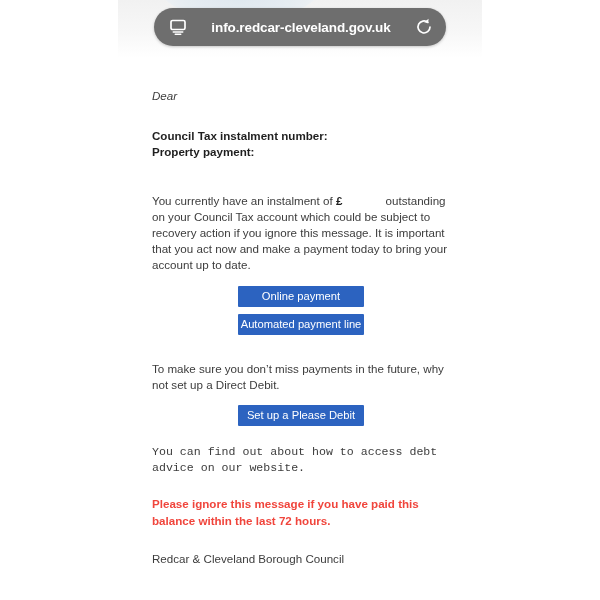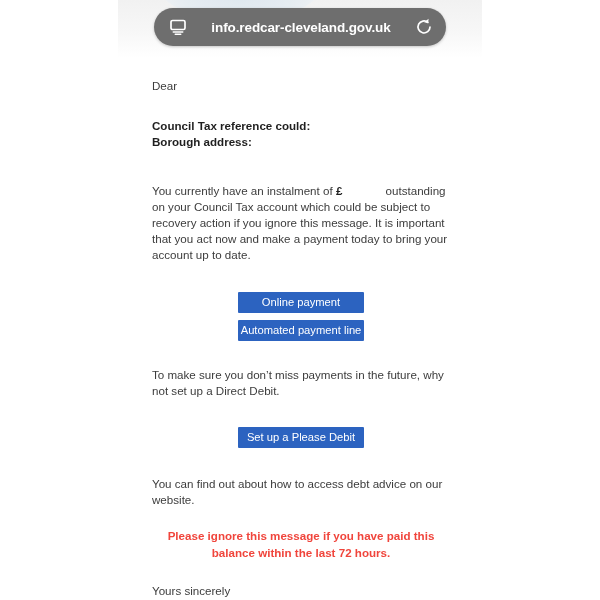--- a/index.html
+++ b/index.html
@@ -106,38 +106,37 @@
     color: #3c3c3c;
     margin: 0;
   }
   .p.bold { font-weight: bold; color: #1f1f1f; }
   .strong-inline { font-weight: bold; color: #1f1f1f; }
   .blank-amount {
     display: inline-block;
     width: 40px;
   }
 
-  .greeting { margin-top: 16px; }
+  .greeting { margin-top: 26px; font-style: italic; }
   .refblock { margin-top: 24px; }
   .intro { margin-top: 32px; }
   .dd-para { margin-top: 26px; }
-  .advice-para { margin-top: 28px; }
+  .advice-para { margin-top: 18px; font-family: Liberation Mono, monospace; }
 
   .warn {
     margin-top: 20px;
     font-size: 11.6px;
     line-height: 16.2px;
     font-weight: bold;
     color: #f0453c;
-    text-align: center;
   }
   .signoff { margin-top: 22px; }
 
   .btn-wrap {
-    margin-top: 28px;
+    margin-top: 12px;
     display: flex;
     justify-content: center;
   }
   .btn-wrap.tight { margin-top: 7px; justify-content: center; }
   .btn {
     background: #2c63c0;
     color: #ffffff;
     font-size: 11.2px;
     line-height: 1;
     font-family: "Liberation Sans", sans-serif;
@@ -186,22 +185,22 @@
 
   </div>
 </div>
 
 <div class="doc">
   <div class="doc-inner">
 
     <p class="p greeting">Dear</p>
 
     <div class="refblock">
-      <p class="p bold">Council Tax reference could:</p>
-      <p class="p bold">Borough address:</p>
+      <p class="p bold">Council Tax instalment number:</p>
+      <p class="p bold">Property payment:</p>
     </div>
 
     <p class="p intro"><span>You currently have an instalment of </span><span class="strong-inline">£</span><span class="blank-amount"></span><span> outstanding on your Council Tax account which could be subject to recovery action if you ignore this message. It is important that you act now and make a payment today to bring your account up to date.</span></p>
 
     <div class="btn-wrap">
       <button class="btn">Online payment</button>
     </div>
 
     <div class="btn-wrap tight">
       <button class="btn">Automated payment line</button>
@@ -212,18 +211,17 @@
     <div class="btn-wrap">
       <button class="btn">Set up a Please Debit</button>
     </div>
 
     <p class="p advice-para">You can find out about how to access debt advice on our website.</p>
 
 
     <p class="warn">Please ignore this message if you have paid this balance within the last 72 hours.</p>
 
     <div class="signoff">
-      <p class="p">Yours sincerely</p>
       <p class="p">Redcar &amp; Cleveland Borough Council</p>
     </div>
 
   </div>
 </div>
 
 </body></html>

